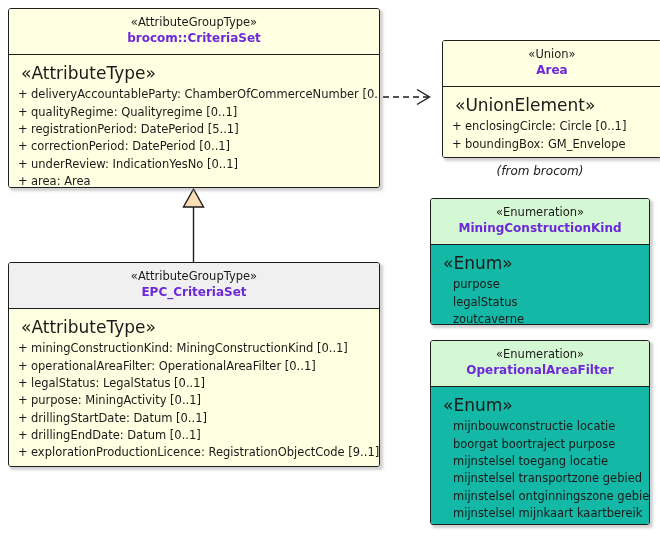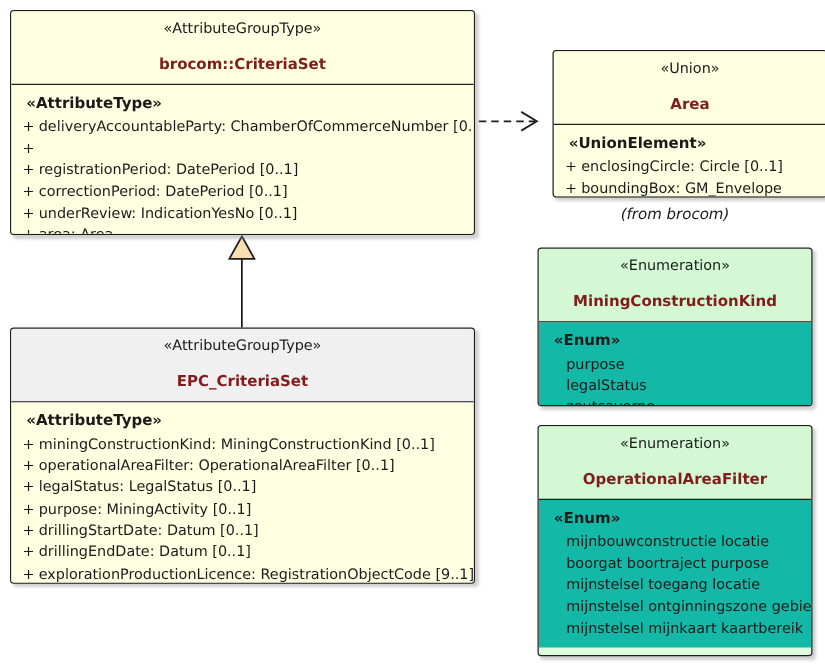--- a/index.html
+++ b/index.html
@@ -64,31 +64,30 @@
   
   .stereotype {
     font-size: 11.5px;
     font-weight: normal;
     color: #1a1a1a;
     display: block;
   }
   .classname {
     font-size: 12px;
     font-weight: bold;
-    color: #7f1d1d;
+    color: #6d28d9;
     display: block;
-    margin-top: 14px;
+    margin-top: 1px;
     text-align: center;
   }
   .section-stereotype {
-    font-size: 12px;
+    font-size: 17px;
     color: #1a1a1a;
     margin: 0 0 2px 6px;
     display: block;
-    font-weight: bold;
   }
 
   
   .attr-row {
     display: flex;
     align-items: baseline;
     font-size: 11.5px;
     color: #1a1a1a;
     white-space: nowrap;
     padding: 1.2px 0;
@@ -154,24 +153,25 @@
     </div>
     <div class="uml-body">
       <span class="section-stereotype">«AttributeType»</span>
 
       <div class="attr-row">
         <span class="attr-vis">+</span>
         <span class="attr-text">deliveryAccountableParty: ChamberOfCommerceNumber [0..1]</span>
       </div>
       <div class="attr-row">
         <span class="attr-vis">+</span>
-      </div>
-      <div class="attr-row">
-        <span class="attr-vis">+</span>
-        <span class="attr-text">registrationPeriod: DatePeriod [0..1]</span>
+        <span class="attr-text">qualityRegime: Qualityregime [0..1]</span>
+      </div>
+      <div class="attr-row">
+        <span class="attr-vis">+</span>
+        <span class="attr-text">registrationPeriod: DatePeriod [5..1]</span>
       </div>
       <div class="attr-row">
         <span class="attr-vis">+</span>
         <span class="attr-text">correctionPeriod: DatePeriod [0..1]</span>
       </div>
       <div class="attr-row">
         <span class="attr-vis">+</span>
         <span class="attr-text">underReview: IndicationYesNo [0..1]</span>
       </div>
       <div class="attr-row">
@@ -217,20 +217,21 @@
   <div class="uml-box fill-green" id="box-operational-area-filter" style="left:430px; top:340px; width:220px; height:185px;">
     <div class="uml-header">
       <span class="stereotype">«Enumeration»</span>
       <span class="classname">OperationalAreaFilter</span>
     </div>
     <div class="uml-body">
       <span class="section-stereotype">«Enum»</span>
       <div class="enum-row">mijnbouwconstructie locatie</div>
       <div class="enum-row">boorgat boortraject purpose</div>
       <div class="enum-row">mijnstelsel toegang locatie</div>
+      <div class="enum-row">mijnstelsel transportzone gebied</div>
       <div class="enum-row">mijnstelsel ontginningszone gebied</div>
       <div class="enum-row">mijnstelsel mijnkaart kaartbereik</div>
     </div>
   </div>
 
   <div class="uml-box fill-grey-head" id="box-epc-criteria-set" style="left:8px; top:262px; width:372px; height:205px;">
     <div class="uml-header">
       <span class="stereotype">«AttributeGroupType»</span>
       <span class="classname">EPC_CriteriaSet</span>
     </div>

